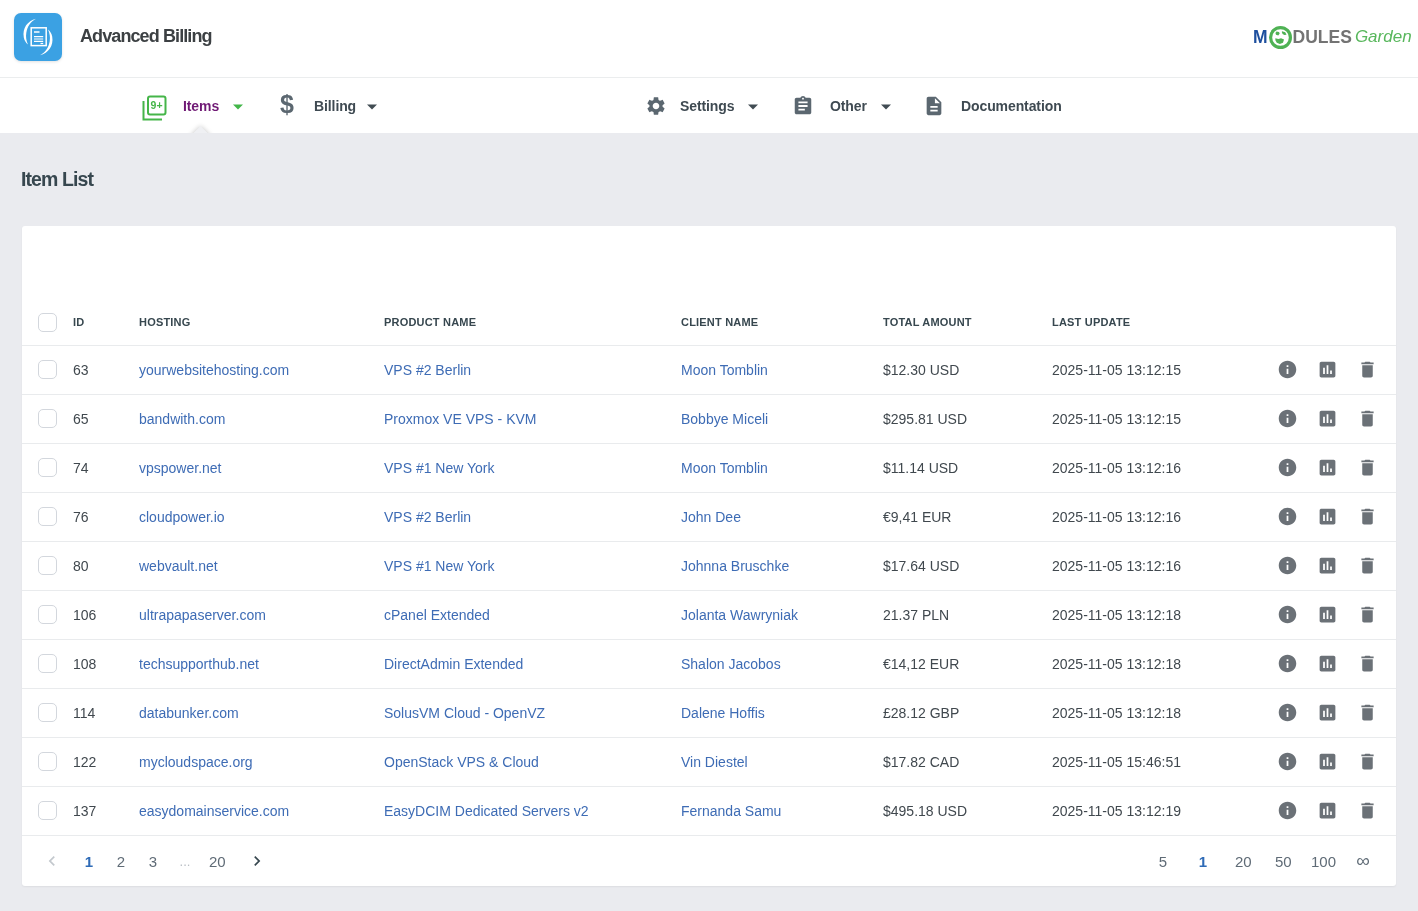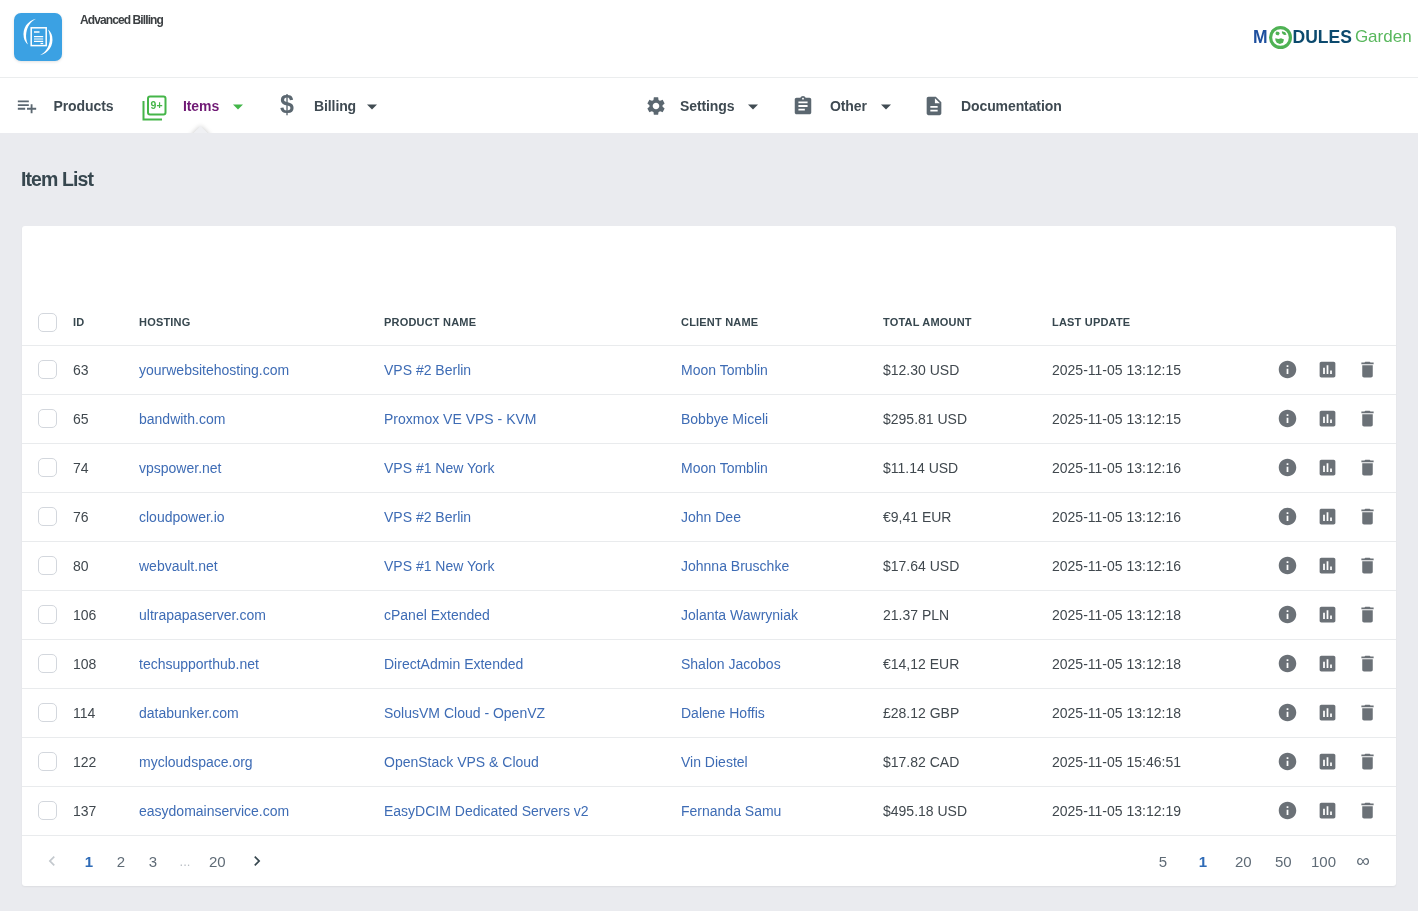--- a/index.html
+++ b/index.html
@@ -2,21 +2,21 @@
 <html><head>
 <meta charset="utf-8">
 <style>
 * { margin:0; padding:0; box-sizing:border-box; }
 html,body { width:1418px; height:911px; overflow:hidden; }
 body { font-family:"Liberation Sans", sans-serif; background:#fff; position:relative; }
 
 
 .header { position:absolute; left:0; top:0; width:1418px; height:78px; background:#fff; border-bottom:1px solid #ebedee; }
 .applogo { position:absolute; left:14px; top:13px; width:48px; height:48px; border-radius:7px; background:#3ba1e3; box-shadow:0 1px 3px rgba(0,0,0,0.12); }
-.apptitle { position:absolute; left:80px; top:13px; font-size:12px; font-weight:bold; color:#3c4043; letter-spacing:-0.9px; }
+.apptitle { position:absolute; left:80px; top:26px; font-size:18px; font-weight:bold; color:#3c4043; letter-spacing:-0.9px; }
 .mglogo { position:absolute; left:1253px; top:22px; height:30px; display:flex; align-items:center; }
 
 
 .nav { position:absolute; left:0; top:78px; width:1418px; height:55px; background:#fff; }
 .nav-item { position:absolute; top:0; display:flex; align-items:center; height:55px; cursor:pointer; }
 .nav-item .nicon { width:22px; height:22px; display:flex; align-items:center; justify-content:center; }
 .nav-item .nlabel { margin-left:16px; font-size:14px; font-weight:bold; color:#3f4a52; letter-spacing:-0.1px; }
 .nav-item .ncaret { margin-left:13px; }
 .nav-item.active .nlabel { color:#701a75; }
 .notch { position:absolute; left:192.5px; top:128.5px; width:15px; height:15px; background:#eff0f3; transform:rotate(45deg); box-shadow:0 0 5px rgba(0,0,0,0.22); z-index:3; }
@@ -70,34 +70,26 @@
   </div>
   <div class="apptitle">Advanced Billing</div>
   <div class="mglogo">
     <span style="font-size:17.5px;font-weight:bold;color:#1e4f9e;">M</span>
     <svg width="23" height="23" viewBox="0 0 26 26" style="margin:0 1px;">
       <circle cx="13" cy="13" r="11.2" fill="none" stroke="#4fb254" stroke-width="3.6"></circle>
       <path d="M8.5 6.2 l2.8 0.6 0.8 1.8 -1.6 2 -2.6-0.6 -0.6-2z" fill="#4fb254"></path>
       <path d="M14.8 5.8 l3.6 1.4 1.4 2.6 -2.4 0.4 -2-1.2 -1-2.2z" fill="#4fb254"></path>
       <path d="M7.2 13.8 l3.4 0.8 3-0.8 3.4 1.6 -1.2 3.4 -3.6 1.6 -3.4-1.4 -1.6-3z" fill="#4fb254"></path>
     </svg>
-    <span style="font-size:17.5px;font-weight:bold;color:#0c4a6e;">DULES</span>
-    <span style="font-size:17px;color:#58b75c;margin-left:3px;">Garden</span>
+    <span style="font-size:17.5px;font-weight:bold;color:#737373;">DULES</span>
+    <span style="font-size:17px;font-style:italic;color:#58b75c;margin-left:3px;">Garden</span>
   </div>
 </div>
 
 <div class="nav">
-  <div class="nav-item" style="left:15.5px;">
-    <span class="nicon">
-      <svg width="22" height="22" viewBox="0 0 24 24" fill="#5b6770">
-          <path d="M14 10H2v2h12v-2zm0-4H2v2h12V6zm4 8v-4h-2v4h-4v2h4v4h2v-4h4v-2h-4zM2 16h8v-2H2v2z"></path>
-        </svg>
-    </span>
-    <span class="nlabel">Products</span>
-  </div>
   <div class="nav-item active" style="left:142px;">
     <span class="nicon" style="width:25px;height:26px;">
       <svg width="25" height="26" viewBox="0 0 25 26" style="position:relative;top:2.5px;">
         <path d="M1.5 6 V24.5 H20" stroke="#45b549" stroke-width="2" fill="none"></path>
         <rect x="6" y="1.5" width="17.5" height="18" rx="2" stroke="#45b549" stroke-width="2" fill="none"></rect>
         <text x="14.6" y="14.2" font-family="Liberation Sans, sans-serif" font-size="10.5" font-weight="bold" fill="#45b549" text-anchor="middle">9+</text>
       </svg>
     </span>
     <span class="nlabel" style="margin-left:16px;">Items</span>
     <span class="ncaret"><svg width="12" height="8" viewBox="0 0 12 8">

